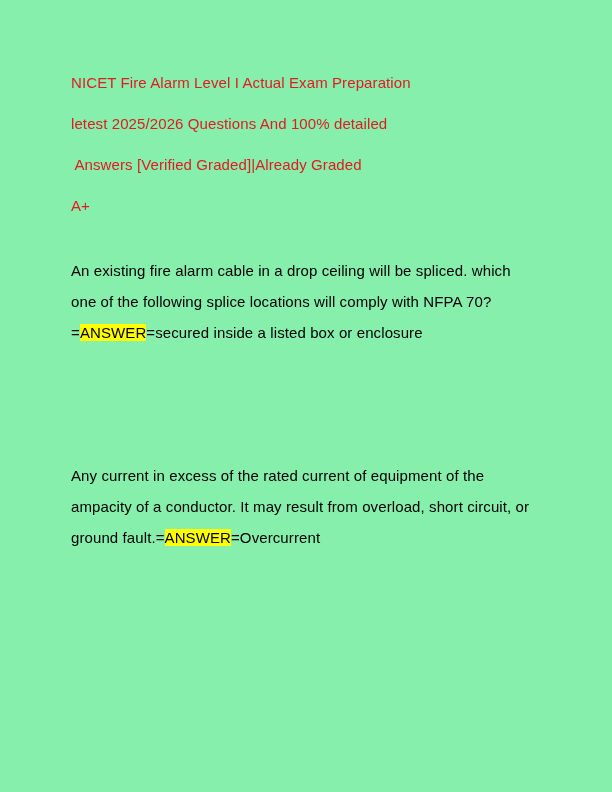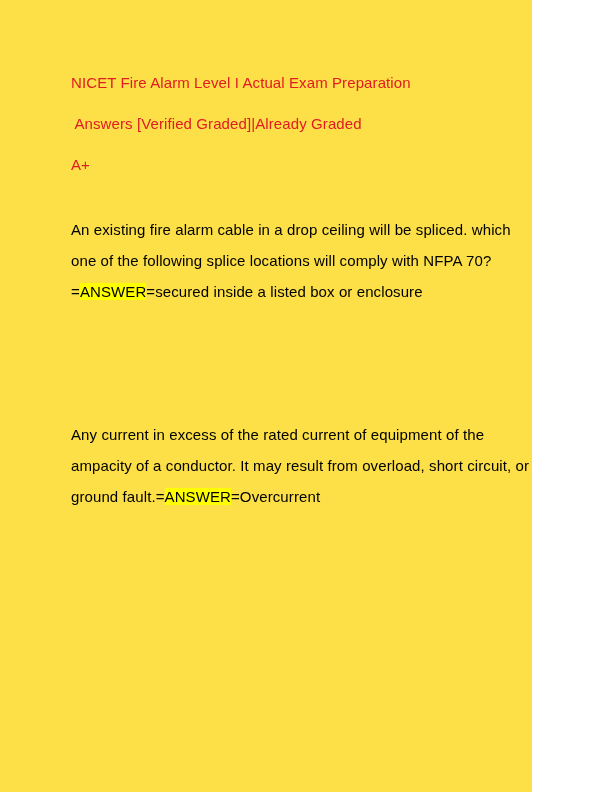--- a/index.html
+++ b/index.html
@@ -6,23 +6,23 @@
   html, body {
     margin: 0;
     padding: 0;
     background: #ffffff;
   }
   body {
     font-family: "Liberation Sans", sans-serif;
   }
   #page {
     position: relative;
-    width: 532px;
+    width: 612px;
     height: 792px;
-    background: #fde047;
+    background: #86efac;
     overflow: hidden;
     box-sizing: border-box;
     text-decoration: underline;
   }
   .doc-body {
     position: absolute;
     left: 71px;
     top: 62px;
     width: 466px;
   }
@@ -58,20 +58,21 @@
 </style>
 </head>
 <body>
 
 <div id="page">
 
   <div class="doc-body">
 
     <div class="title-block">
       <div class="title-line">NICET Fire Alarm Level I Actual Exam Preparation</div>
+      <div class="title-line">letest 2025/2026 Questions And 100% detailed</div>
       <div class="title-line"> Answers [Verified Graded]|Already Graded</div>
       <div class="title-line">A+</div>
     </div>
 
     <div class="gap-after-title"></div>
 
     <div class="qa-block">
       <p class="para"><span>An existing fire alarm cable in a drop ceiling will be spliced. which one of the following splice locations will comply with NFPA 70?=</span><span class="hl">ANSWER</span><span>=secured inside a listed box or enclosure</span></p>
     </div>
 

